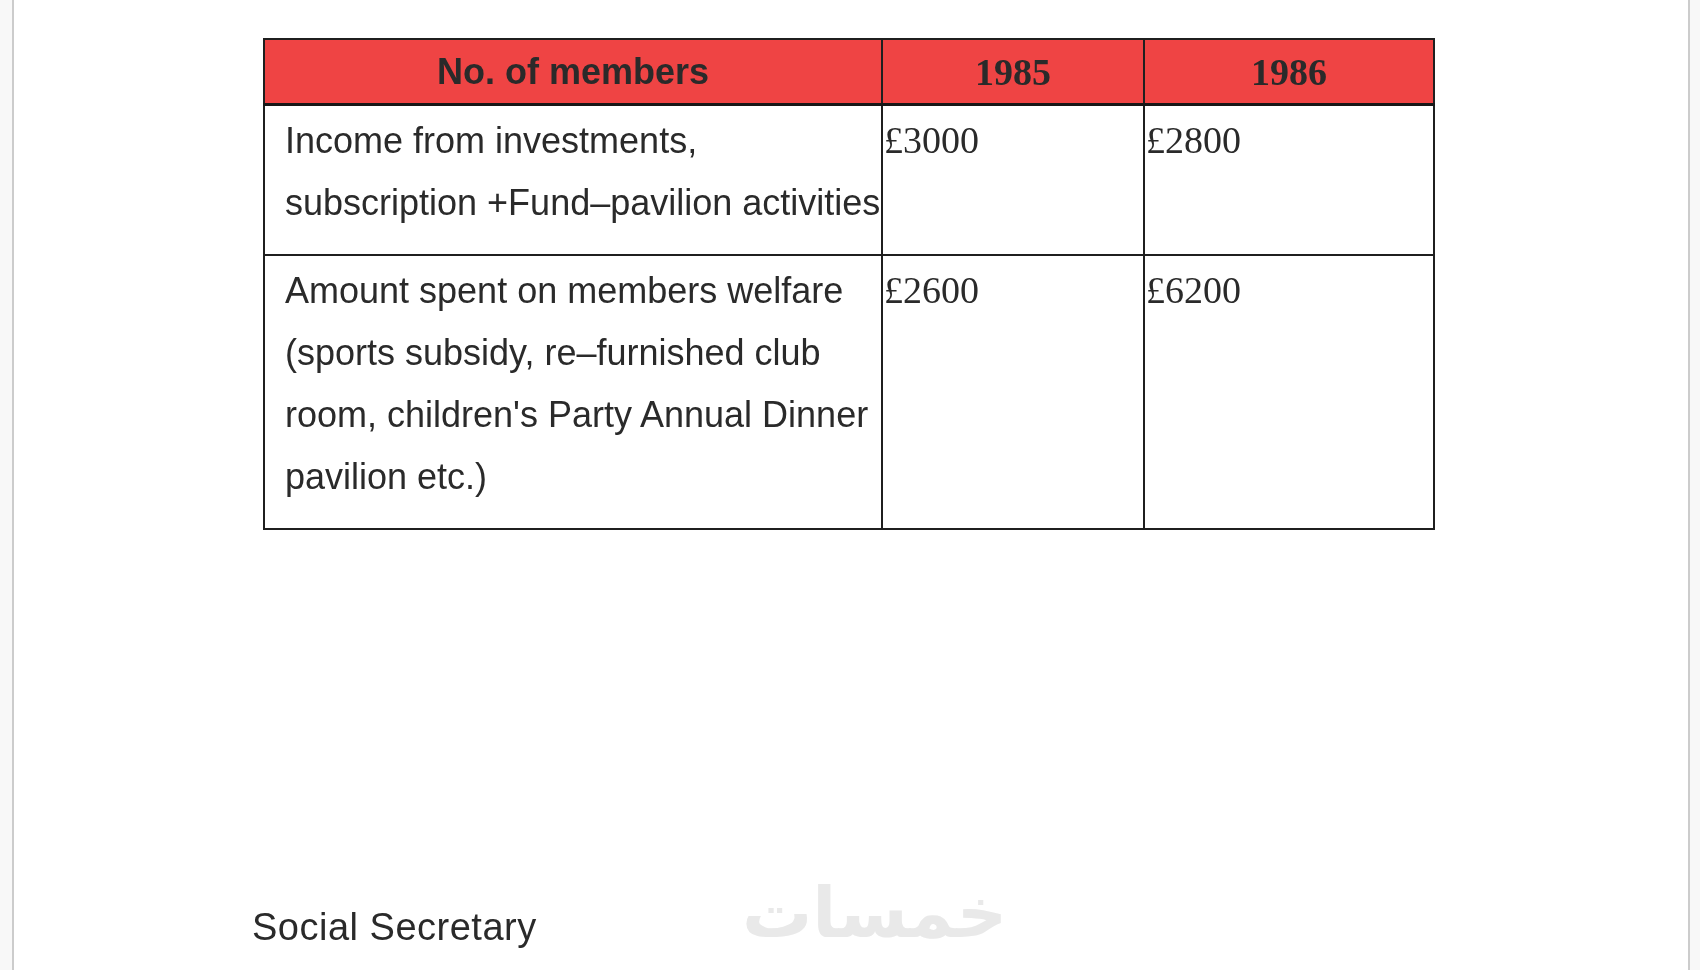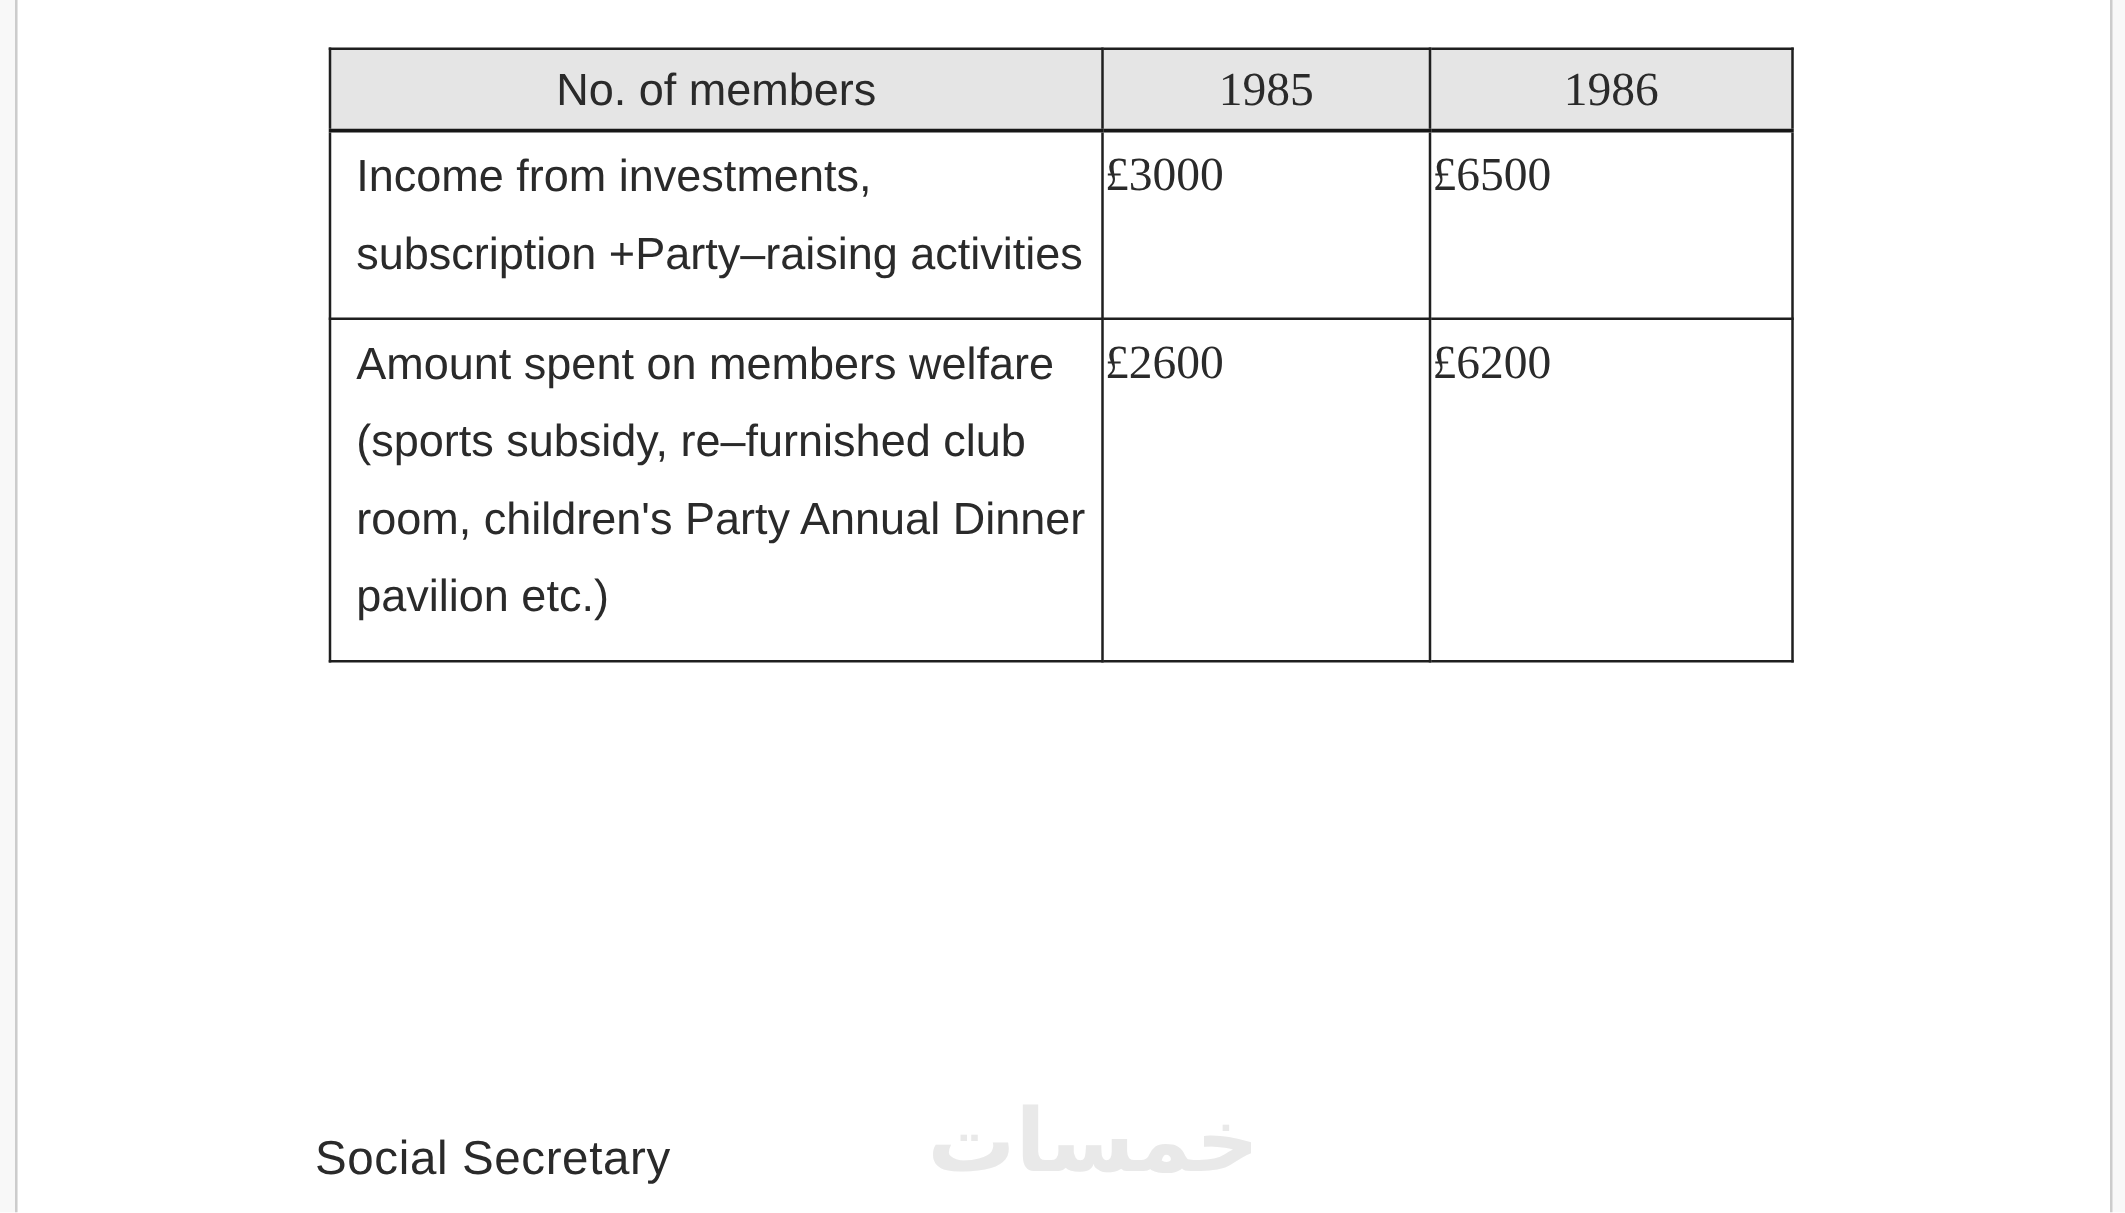--- a/index.html
+++ b/index.html
@@ -35,23 +35,23 @@
     top: 38px;
     border-collapse: collapse;
     table-layout: fixed;
     width: 1170px;
   }
   .fin-table th, .fin-table td {
     border: 2px solid #1f1f1f;
     margin: 0;
   }
   .fin-table thead th {
-    background: #e5e5e5;
+    background: #ef4444;
     height: 61px;
-    font-weight: 400;
+    font-weight: 700;
     font-size: 36px;
     text-align: center;
     vertical-align: middle;
     border-bottom: 3px solid #171717;
   }
   .fin-table thead th.year {
     font-family: "Liberation Serif", serif;
     font-size: 38px;
   }
   .fin-table tr.row-1 { height: 132px; }
@@ -120,24 +120,24 @@
       <tr>
         <th>No. of members</th>
         <th class="year">1985</th>
         <th class="year">1986</th>
       </tr>
     </thead>
     <tbody>
       <tr class="row-1">
         <td class="desc">
           <div class="line">Income from investments,</div>
-          <div class="line">subscription +Party–raising activities</div>
+          <div class="line">subscription +Fund–pavilion activities</div>
         </td>
         <td class="num">£3000</td>
-        <td class="num">£6500</td>
+        <td class="num">£2800</td>
       </tr>
       <tr class="row-2">
         <td class="desc">
           <div class="line">Amount spent on members welfare</div>
           <div class="line">(sports subsidy, re–furnished club</div>
           <div class="line">room, children's Party Annual Dinner</div>
           <div class="line">pavilion etc.)</div>
         </td>
         <td class="num">£2600</td>
         <td class="num">£6200</td>

